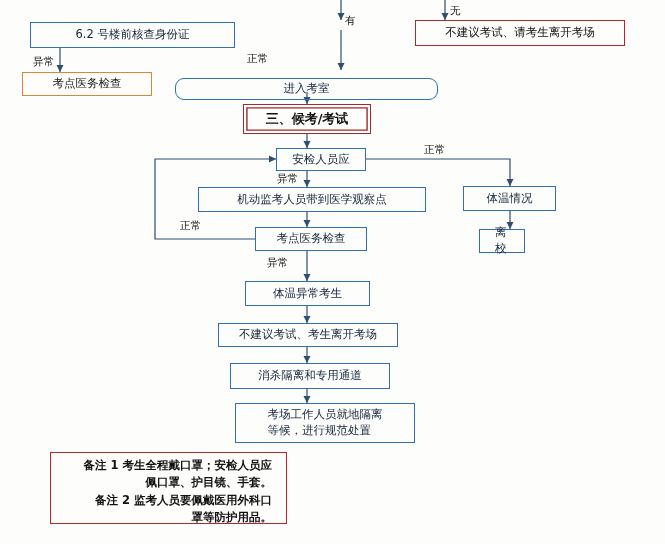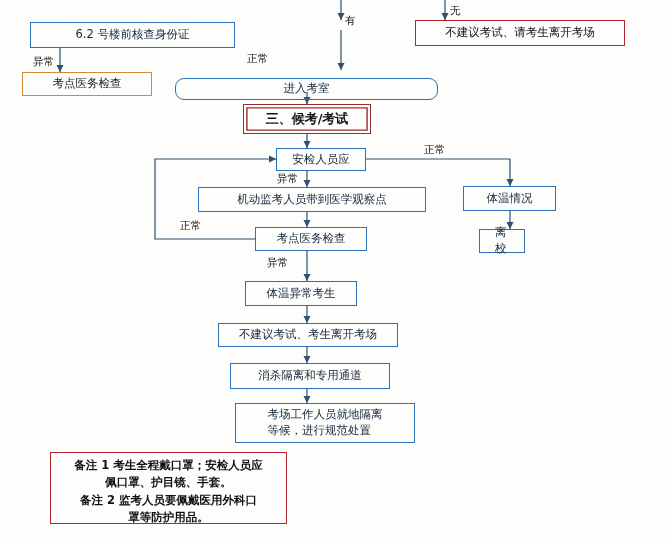--- a/index.html
+++ b/index.html
@@ -45,21 +45,21 @@
     border: 1.6px solid #9c2b2b;
     box-shadow: inset 0 0 0 2.2px #ffffff, inset 0 0 0 3.6px #9c2b2b;
   }
   .note {
     position: absolute;
     box-sizing: border-box;
     border: 1.6px solid #b3272d;
     color: #111;
     font-size: 11.5px;
     line-height: 1.5;
-    text-align: center;
+    text-align: right;
     padding: 4px 14px;
     white-space: pre-line;
     font-weight: 600;
   }
   .lbl {
     position: absolute;
     font-size: 10.5px;
     color: #111;
     white-space: nowrap;
   }
@@ -130,21 +130,21 @@
   <div class="node blue" style="left:276px; top:148px; width:90px; height:23px;">安检人员应</div>
 
   <div class="node blue" style="left:198px; top:187px; width:228px; height:25px;">机动监考人员带到医学观察点</div>
 
   <div class="node blue" style="left:463px; top:186px; width:93px; height:25px;">体温情况</div>
 
   <div class="node blue" style="left:255px; top:227px; width:112px; height:24px;">考点医务检查</div>
 
   <div class="node blue" style="left:479px; top:229px; width:46px; height:24px;">离校</div>
 
-  <div class="node blue" style="left:245px; top:281px; width:112px; height:25px;">体温异常考生</div>
+  <div class="node blue" style="left:245px; top:281px; width:125px; height:25px;">体温异常考生</div>
 
   <div class="node blue" style="left:230px; top:363px; width:160px; height:26px;">消杀隔离和专用通道</div>
 
   <div class="node blue" style="left:218px; top:323px; width:180px; height:24px;">不建议考试、考生离开考场</div>
 
   <div class="node blue" style="left:235px; top:403px; width:180px; height:40px; white-space:pre-line;">考场工作人员就地隔离
 等候，进行规范处置</div>
 
   <div class="lbl" style="left:345px; top:14px;">有</div>
   <div class="lbl" style="left:450px; top:4px;">无</div>

